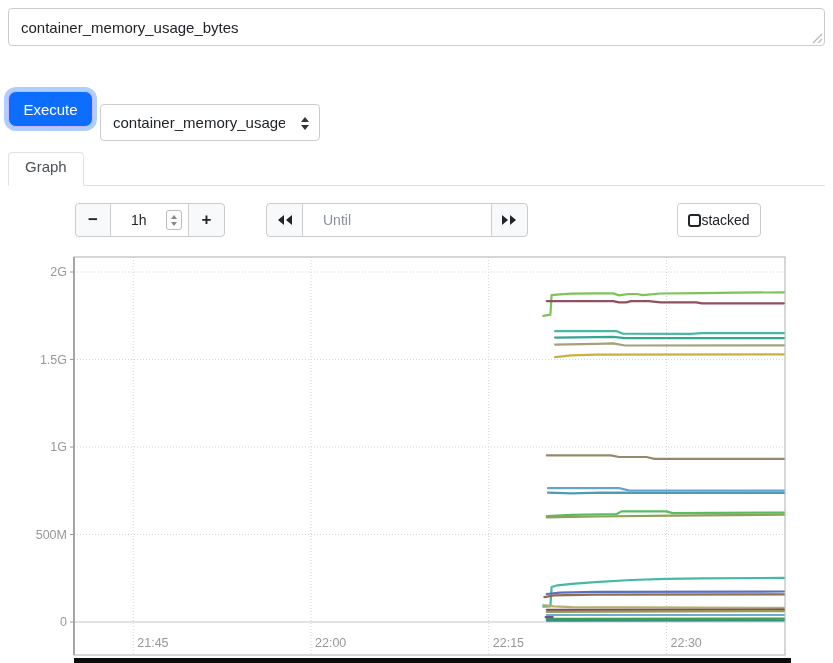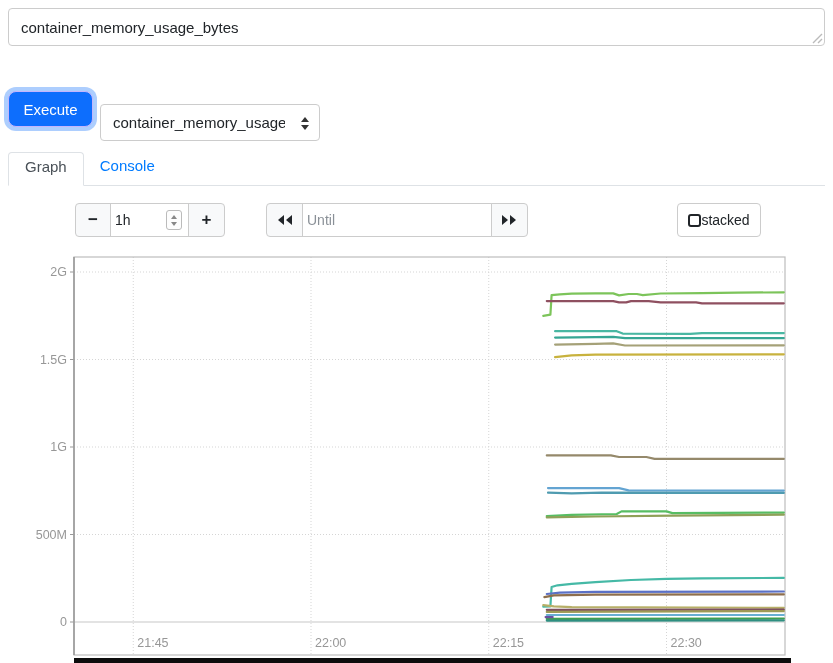--- a/index.html
+++ b/index.html
@@ -32,21 +32,21 @@
   #tabbar { left:8px; top:152px; width:817px; height:34px; display:flex; align-items:flex-end;
     border-bottom:1px solid #dee2e6; }
   .tab { height:34px; padding:2px 16px 8px; font-size:15px; display:flex; align-items:center; cursor:pointer; }
   .tab.active { background:#fff; border:1px solid #dee2e6; border-bottom:1px solid #fff;
     border-radius:4px 4px 0 0; margin-bottom:-1px; color:#495057; }
   .tab.link { color:#007bff; }
 
   
   .tb-btn { height:34px; background:#f8f9fa; border:1px solid #ccc; display:flex;
     align-items:center; justify-content:center; cursor:pointer; color:#212529; }
-  .tb-input { height:34px; border:1px solid #ccc; font-size:14px; padding:0 4px; outline:none;
+  .tb-input { height:34px; border:1px solid #ccc; font-size:14px; padding:0 20px; outline:none;
     font-family:inherit; color:#212529; background:#fff; }
   .tb-input::placeholder { color:#8a9097; }
   .rd-l { border-radius:4px 0 0 4px; }
   .rd-r { border-radius:0 4px 4px 0; }
   #grp-range { left:75px; top:203px; display:flex; }
   #range-minus { width:36px; font-size:17px; font-weight:700; }
   #range-input { width:79px; margin-left:-1px; position:relative; z-index:1; }
   #range-spinner { left:166px; top:210px; width:16px; height:20px; border:1px solid #bbb;
     border-radius:3px; background:#fdfdfd; display:flex; align-items:center; justify-content:center;
     z-index:2; cursor:pointer; }
@@ -82,21 +82,20 @@
   <div id="metric-select" class="abs">
     <span class="sel-text">container_memory_usage</span>
     <svg class="sel-arrows" width="10" height="15" viewBox="0 0 10 15">
       <path d="M5 1 L9 6 L1 6 Z" fill="#333"></path>
         <path d="M5 14 L1 9 L9 9 Z" fill="#333"></path>
     </svg>
   </div>
 
   <div id="tabbar" class="abs">
     <div class="tab active">Graph</div>
-    <div class="tab link">Console</div>
   </div>
 
   <div id="grp-range" class="abs">
     <button id="range-minus" class="tb-btn rd-l">−</button>
     <input id="range-input" class="tb-input" value="1h" style="">
     <button id="range-plus" class="tb-btn rd-r">+</button>
   </div>
   <div id="range-spinner" class="abs">
     <svg width="8" height="13" viewBox="0 0 8 13">
       <path d="M4 1 L7 5 L1 5 Z" fill="#888"></path>

